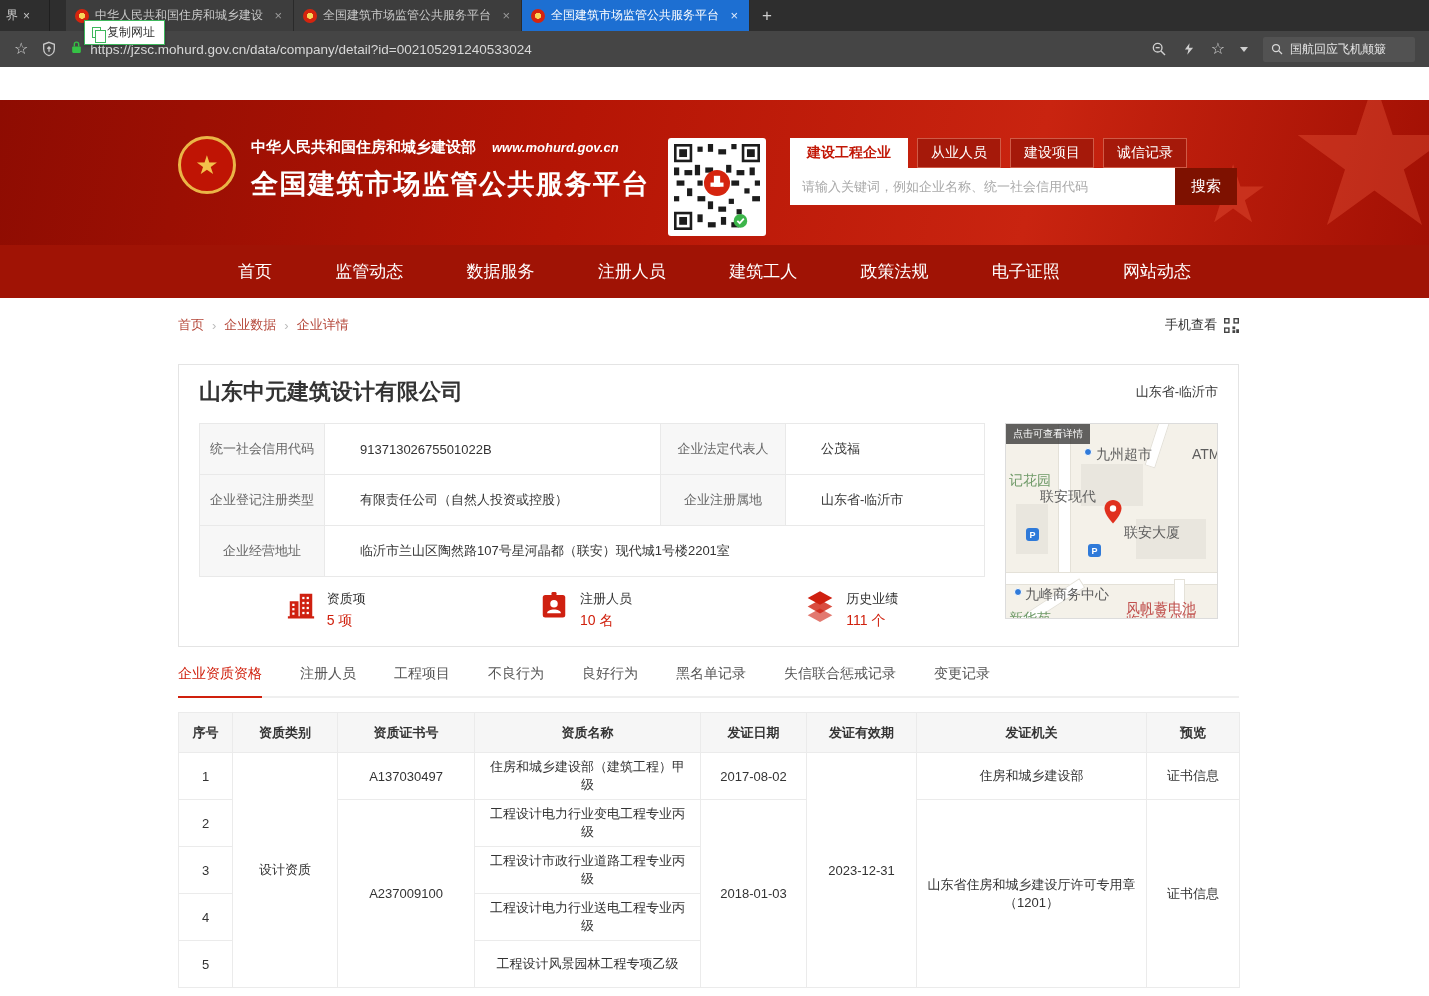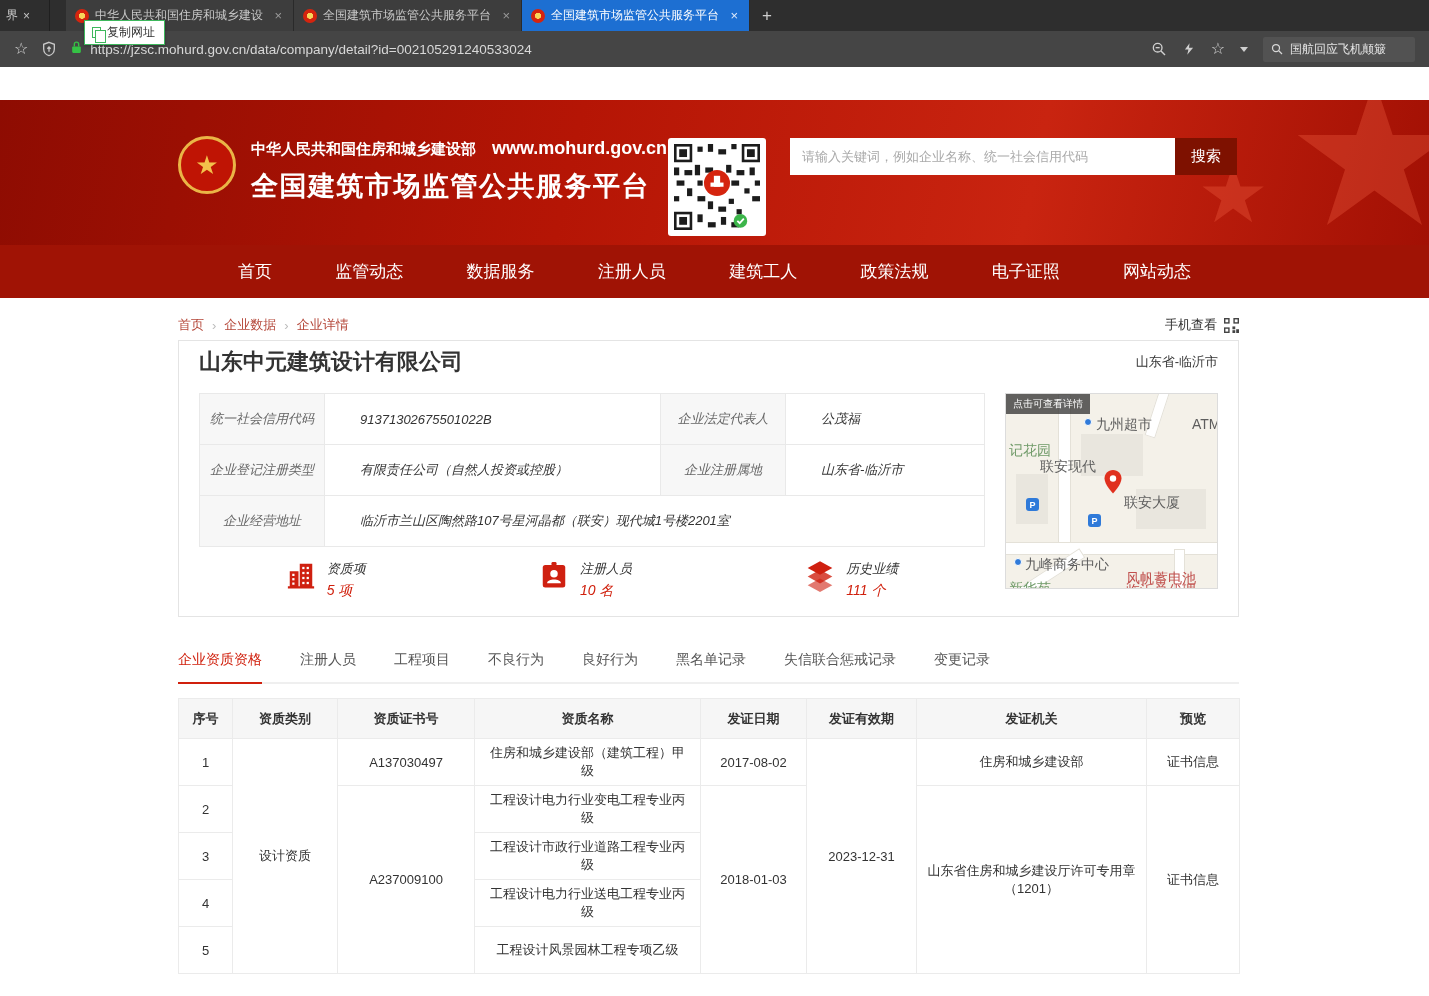--- a/index.html
+++ b/index.html
@@ -43,21 +43,21 @@
     background:linear-gradient(102deg,#8e0c02 0%,#b51505 40%,#c92410 72%,#a21004 100%); }
   .decor-star { position:absolute; color:rgba(255,110,80,0.28); line-height:1; pointer-events:none; }
   .ds1 { font-size:200px; right:-35px; top:-45px; }
   .ds2 { font-size:80px; right:160px; top:55px; }
   .header-inner { position:relative; height:100%; }
   .logo-block { position:absolute; left:0; top:36px; display:flex; gap:15px; align-items:flex-start; }
   .emblem { width:58px; height:58px; border-radius:50%; background:#bf1404; border:3px solid #eab546;
     display:flex; align-items:center; justify-content:center; color:#f3c14b; font-size:26px; flex-shrink:0; }
   .titles { color:#fff; padding-top:2px; }
   .t1 { font-size:15px; font-weight:700; display:flex; align-items:baseline; gap:16px; }
-  .t1 .site-url { font-size:18px; }
+  .t1 .site-url { font-size:13px;font-style:italic; }
   .t2 { font-size:27px; font-weight:700; margin-top:9px; letter-spacing:1.5px; }
   .qr-box { position:absolute; left:490px; top:38px; width:98px; height:98px; background:#fff; border-radius:3px;
     display:flex; align-items:center; justify-content:center; }
   .search-zone { position:absolute; left:612px; top:38px; width:447px; }
   .search-tabs { display:flex; gap:9px; height:30px; }
   .stab { display:flex; align-items:center; padding:0 13px; font-size:14px; color:#fff;
     background:#a5190a; border:1px solid #cf5b47; cursor:pointer; }
   .stab.active { background:#fff; color:#c21807; font-weight:700; border:none; padding:0 17px; }
   .search-row { display:flex; height:37px; }
   .search-input { flex:1; border:0; outline:none; padding:0 12px; font-size:13px; color:#333; font-family:"Liberation Sans",sans-serif; }
@@ -70,26 +70,26 @@
   .nav-item { color:#fff; font-size:17px; cursor:pointer; white-space:nowrap; }
 
   
   .crumb-row { margin-top:18px; display:flex; justify-content:space-between; align-items:center; }
   .crumbs { display:flex; align-items:center; gap:8px; font-size:13px; }
   .crumb { color:#b5483a; cursor:pointer; }
   .crumb-sep { color:#bbb; }
   .mobile-view { display:flex; align-items:center; gap:7px; color:#333; font-size:13px; cursor:pointer; }
 
   
-  .card { margin-top:6px; border:1px solid #e4e4e4; padding:6px 20px 10px; }
+  .card { margin-top:30px; border:1px solid #e4e4e4; padding:12px 20px 10px; }
   .card-head { display:flex; justify-content:space-between; align-items:center; }
   .company-name { font-size:22px; font-weight:700; color:#333; }
   .company-region { font-size:13px; color:#333; }
   .card-body { display:flex; margin-top:16px; }
-  .left-col { flex:1; min-width:0;font-style:italic; }
+  .left-col { flex:1; min-width:0; }
   .info-table { width:100%; border-collapse:collapse; table-layout:fixed; }
   .info-table td { border:1px solid #e9e9e9; height:51px; font-size:13px; }
   .label-cell { background:#f7f7f7; color:#666; text-align:center; }
   .value-cell { color:#333; padding-left:35px; }
   .stats { display:flex; justify-content:space-around; margin-top:13px; padding-bottom:6px; }
   .stat { display:flex; gap:11px; }
   .stat-text { display:flex; flex-direction:column; gap:4px; }
   .stat-label { font-size:13px; color:#333; }
   .stat-value { font-size:14px; color:#d0200d; }
 
@@ -101,21 +101,21 @@
   .road { background:#fff; border:1px solid #e4e1d8; }
   .map-hint { left:0; top:0; background:rgba(40,40,40,0.72); color:#fff; font-size:10px; padding:3px 7px; z-index:5; }
   .mlabel { font-size:14px; color:#5d5d5d; white-space:nowrap; z-index:4; }
   .mlabel.green { color:#6f9a68; }
   .mlabel.red { color:#c0504d; }
   .ppin { width:13px; height:13px; background:#2f7ad9; border-radius:3px; color:#fff; font-size:9px; font-weight:700;
     display:flex; align-items:center; justify-content:center; z-index:4; }
   .bdot { width:8px; height:8px; border-radius:50%; background:#2f7ad9; border:1px solid #fff; z-index:4; }
 
   
-  .dtabs { margin-top:34px; display:flex; gap:38px; border-bottom:2px solid #efefef; }
+  .dtabs { margin-top:18px; display:flex; gap:38px; border-bottom:2px solid #efefef; }
   .dtab { font-size:14px; color:#555; padding-bottom:13px; cursor:pointer; white-space:nowrap; }
   .dtab.active { color:#d0200d; border-bottom:2px solid #d0200d; margin-bottom:-2px; }
 
   
   .qtable { margin-top:14px; margin-bottom:28px; border-collapse:collapse; table-layout:fixed; width:1061px; }
   .qtable th { background:#f6f6f6; border:1px solid #ebebeb; height:40px; font-size:13px; color:#333; font-weight:700; }
   .qtable td { border:1px solid #ebebeb; height:47px; text-align:center; font-size:13px; color:#333; padding:4px 10px; }
   .link-red { color:#f23a1c; cursor:pointer; }
 </style>
 </head>
@@ -252,20 +252,26 @@
         </g>
         <circle cx="16.5" cy="15" r="5" fill="#d5240e"></circle>
         <rect x="15.3" y="12.2" width="2.4" height="4.2" fill="#fff"></rect>
         <rect x="14" y="14.8" width="5" height="1.6" fill="#fff"></rect>
         <circle cx="25.5" cy="29.5" r="2.6" fill="#3cb54a"></circle>
         <path d="M24.3 29.5 l0.9 0.9 l1.6 -1.8" stroke="#fff" stroke-width="0.7" fill="none"></path>
       </svg>
     </div>
 
     <div class="search-zone">
+      <div class="search-tabs">
+        <div class="stab active">建设工程企业</div>
+        <div class="stab">从业人员</div>
+        <div class="stab">建设项目</div>
+        <div class="stab">诚信记录</div>
+      </div>
       <div class="search-row">
         <input class="search-input" placeholder="请输入关键词，例如企业名称、统一社会信用代码" style="">
         <div class="search-btn">搜索</div>
       </div>
     </div>
   </div>
 </div>
 
 <div class="nav">
   <div class="nav-inner cw">

